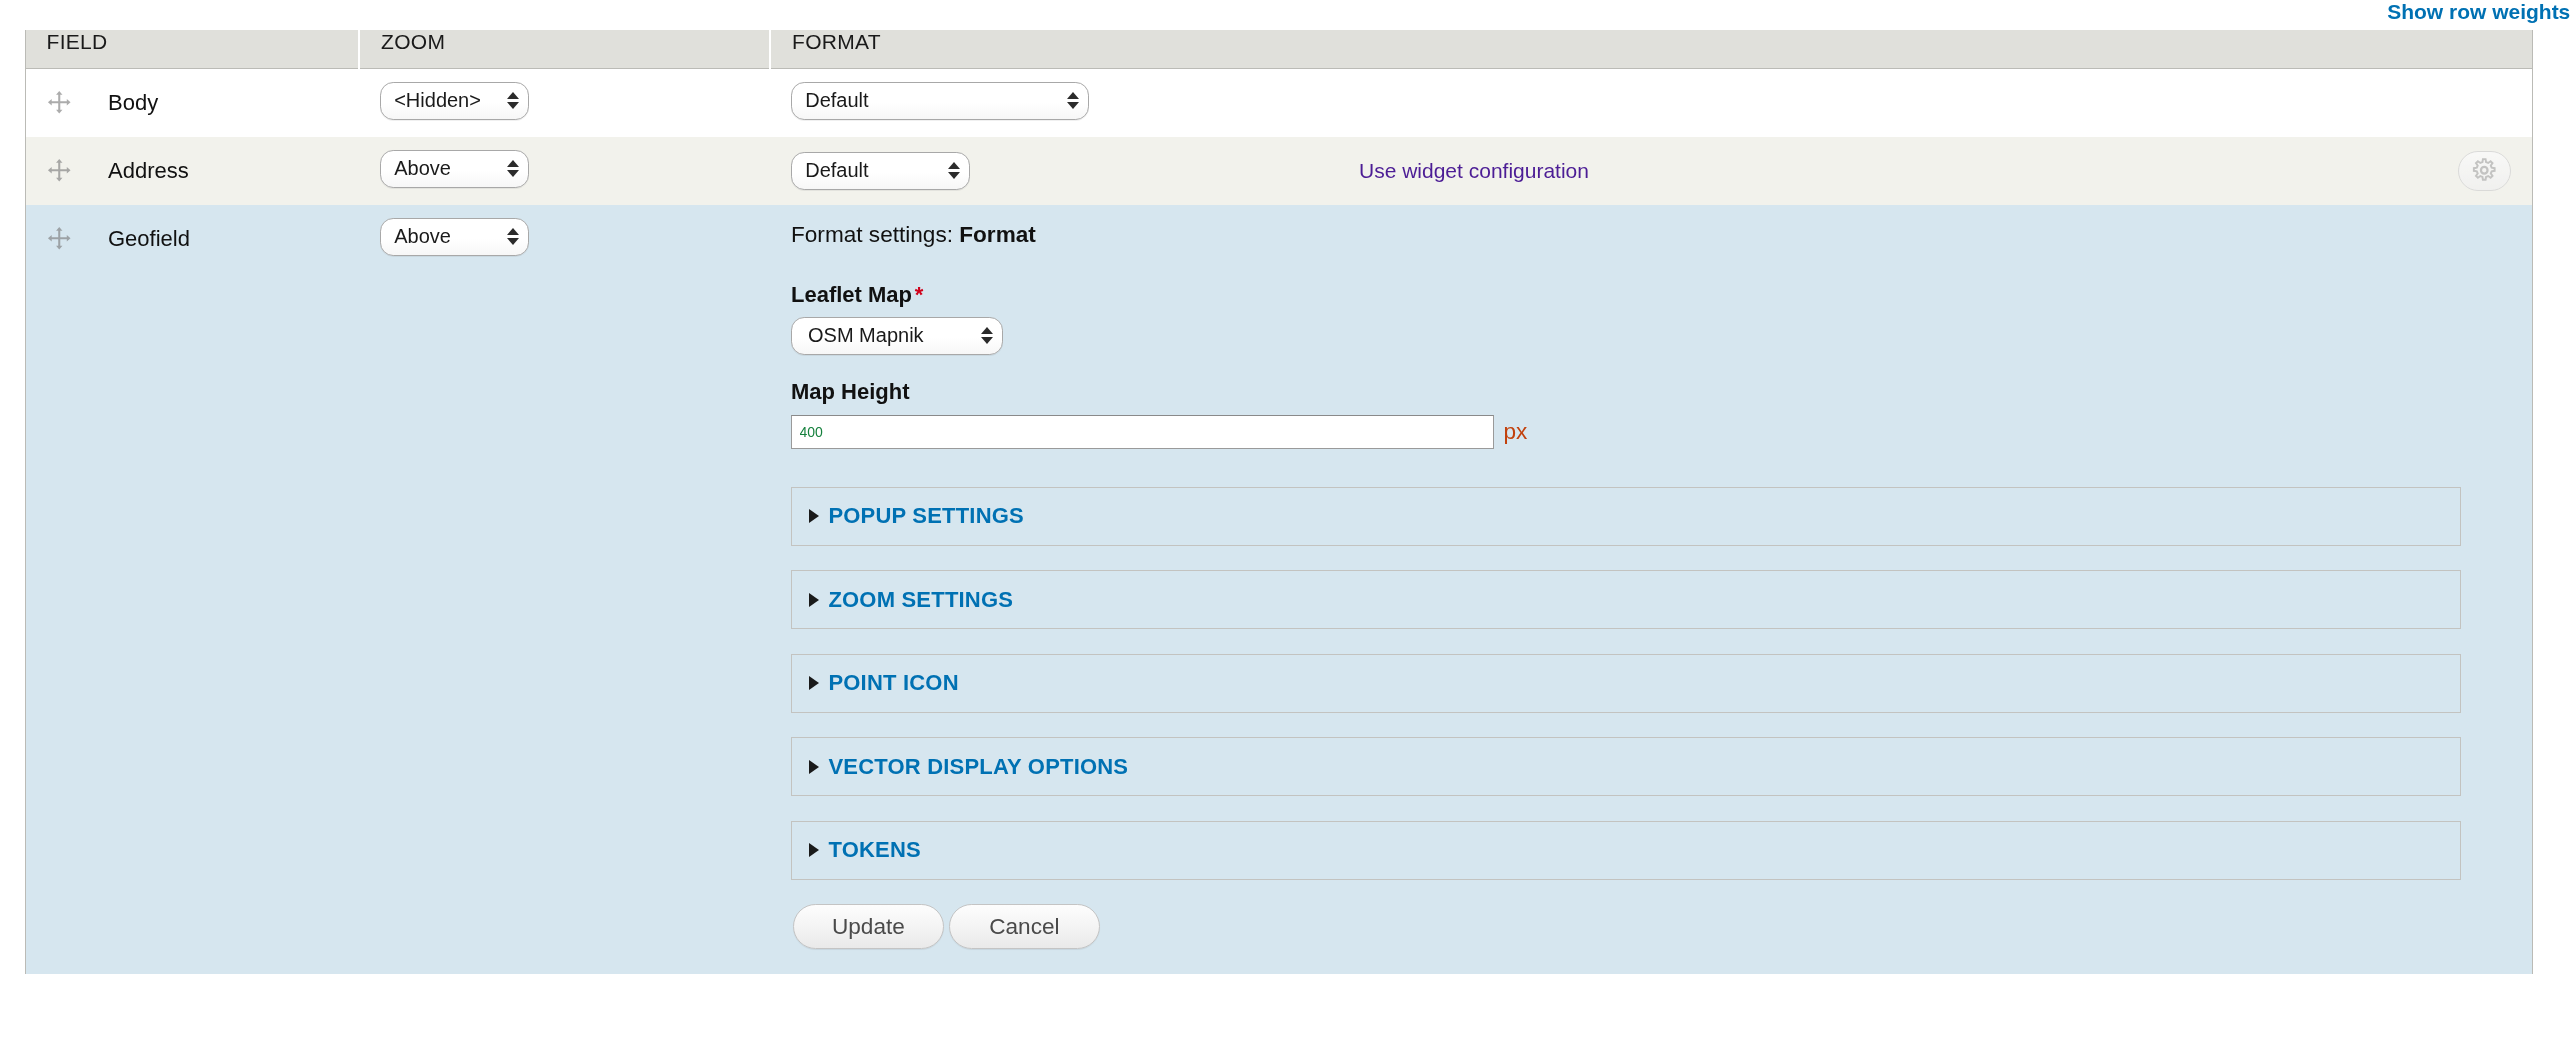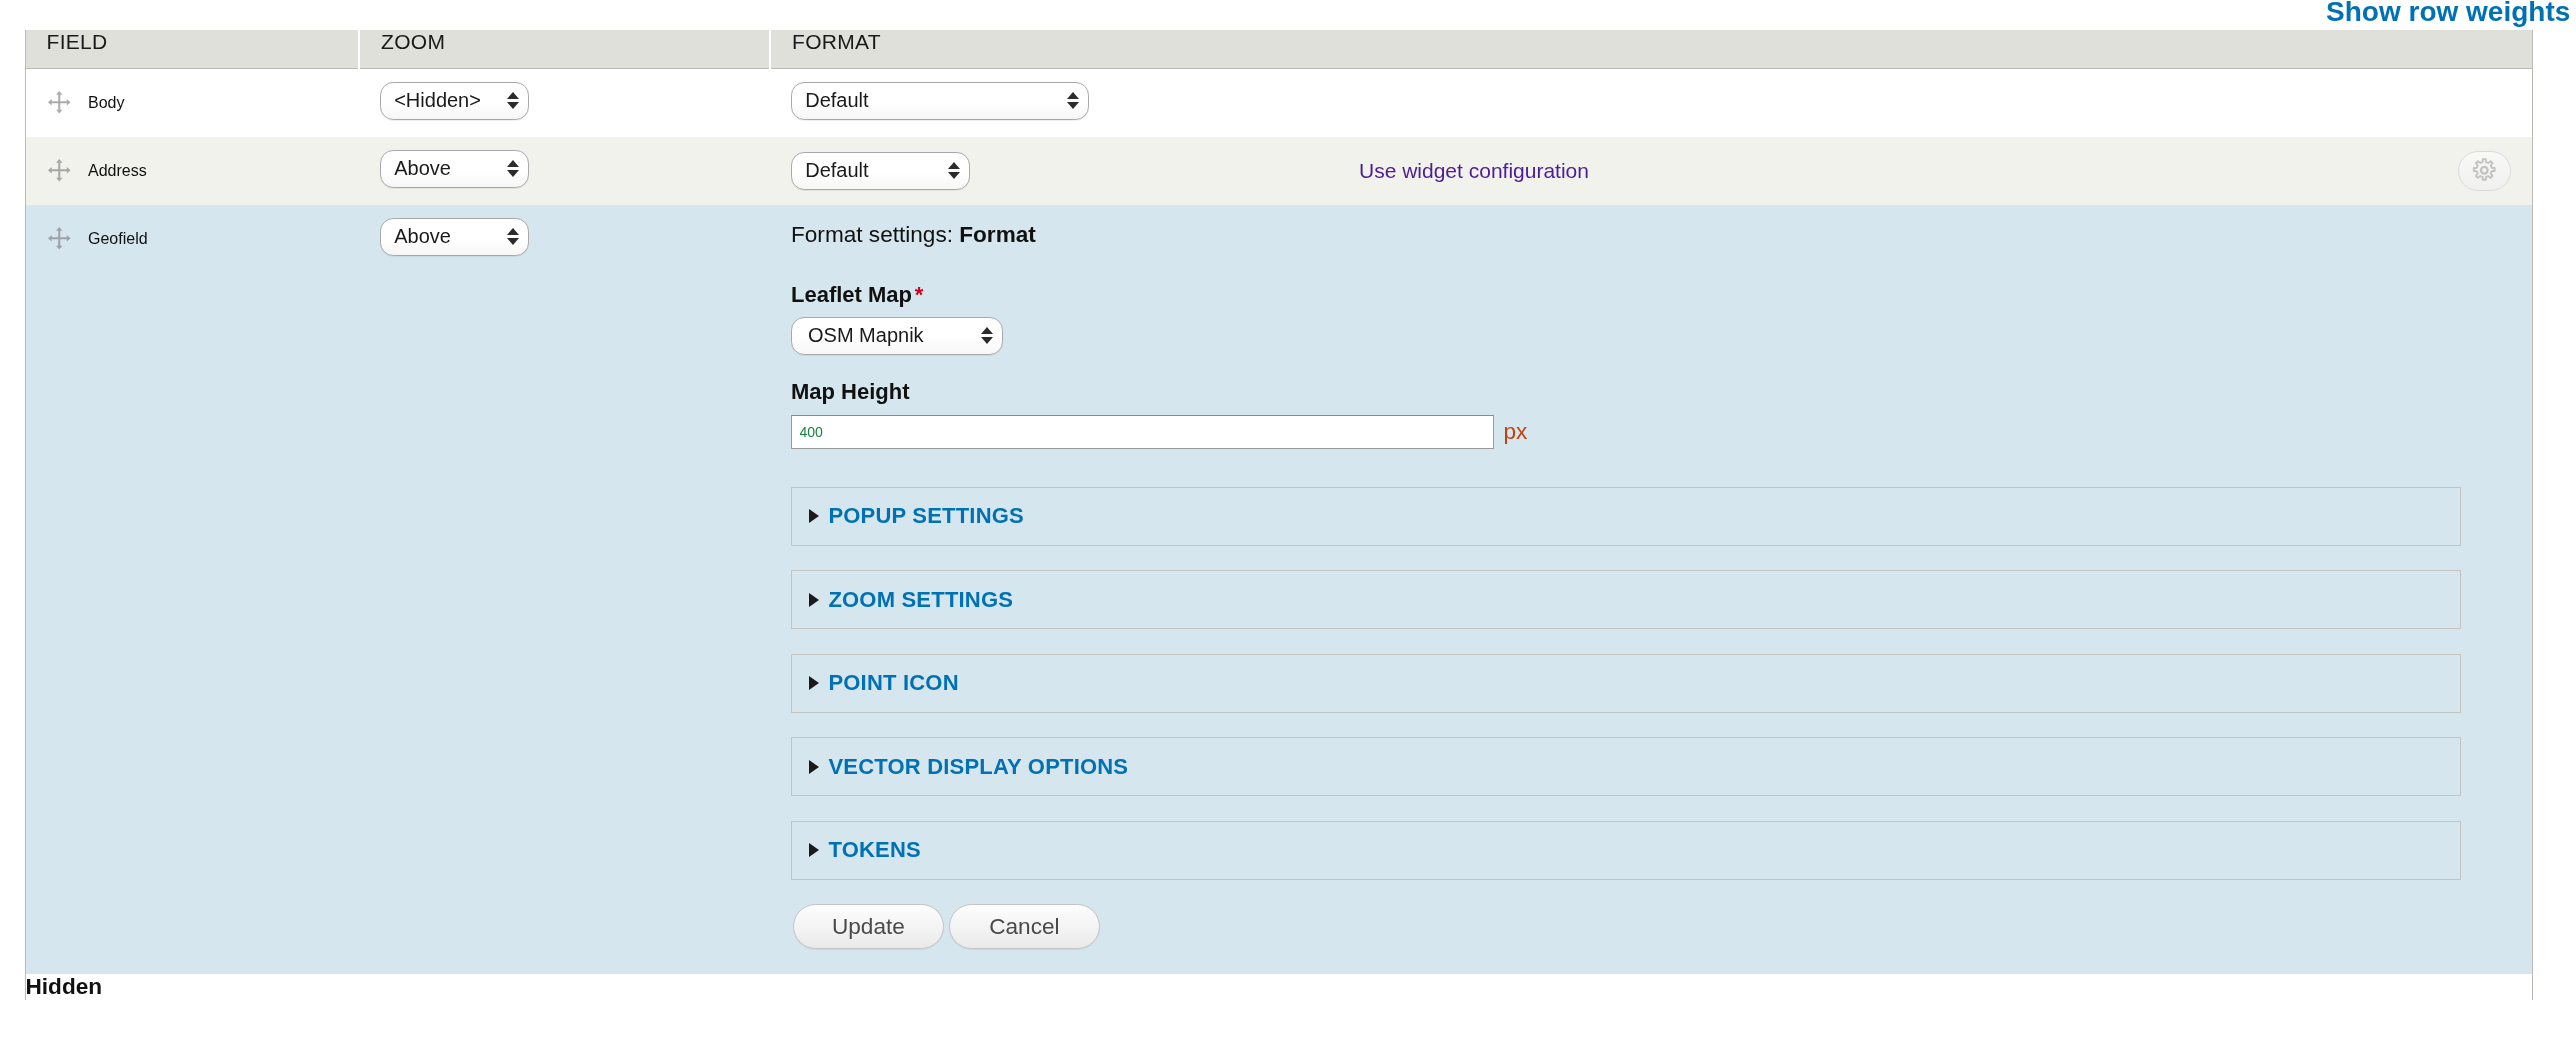--- a/index.html
+++ b/index.html
@@ -22,21 +22,21 @@
   
   .rowweights-bar {
     position: absolute;
     top: 0; left: 0; right: 0;
     height: 24.5px;
     text-align: right;
     padding-right: 5.7px;
   }
   .rowweights-link {
     display: inline-block;
-    font-size: 28px;
+    font-size: 21px;
     font-weight: bold;
     color: #0071b3;
     text-decoration: none;
     line-height: 24.5px;
     cursor: pointer;
   }
 
   
   .field-table {
     position: absolute;
@@ -79,22 +79,23 @@
   td.cell { height: 100%; }
 
   .fieldcell {
     display: flex;
     align-items: center;
     gap: 17px;
     padding: 13.2px 0 13.2px 21px;
     height: 68px;
   }
   .field-name {
-    font-size: 16px;
+    font-size: 22px;
     color: #111111;
+    margin-left: 20px;
   }
 
   
   .drag-handle {
     width: 24.5px; height: 24.5px;
     flex: 0 0 24.5px;
     cursor: move;
     opacity: 0.62;
   }
   .drag-handle svg { display: block; }
@@ -455,23 +456,18 @@
 
             <div class="actions">
               <button class="btn">Update</button>
               <button class="btn">Cancel</button>
             </div>
 
           </div>
         </td>
       </tr>
 
-      <tr class="row-hidden-header">
-        <td class="hidden-cell" colspan="3">
-          <span class="hidden-title">Hidden</span>
-        </td>
-      </tr>
 
     </tbody>
   </table>
 
 </div>
 
 
 </body></html>

